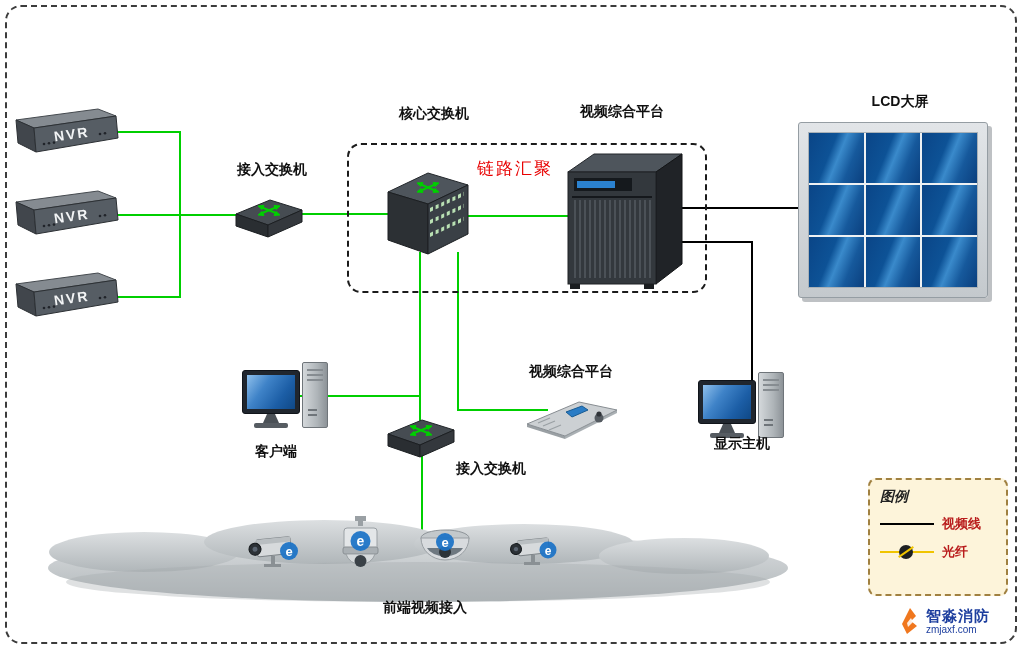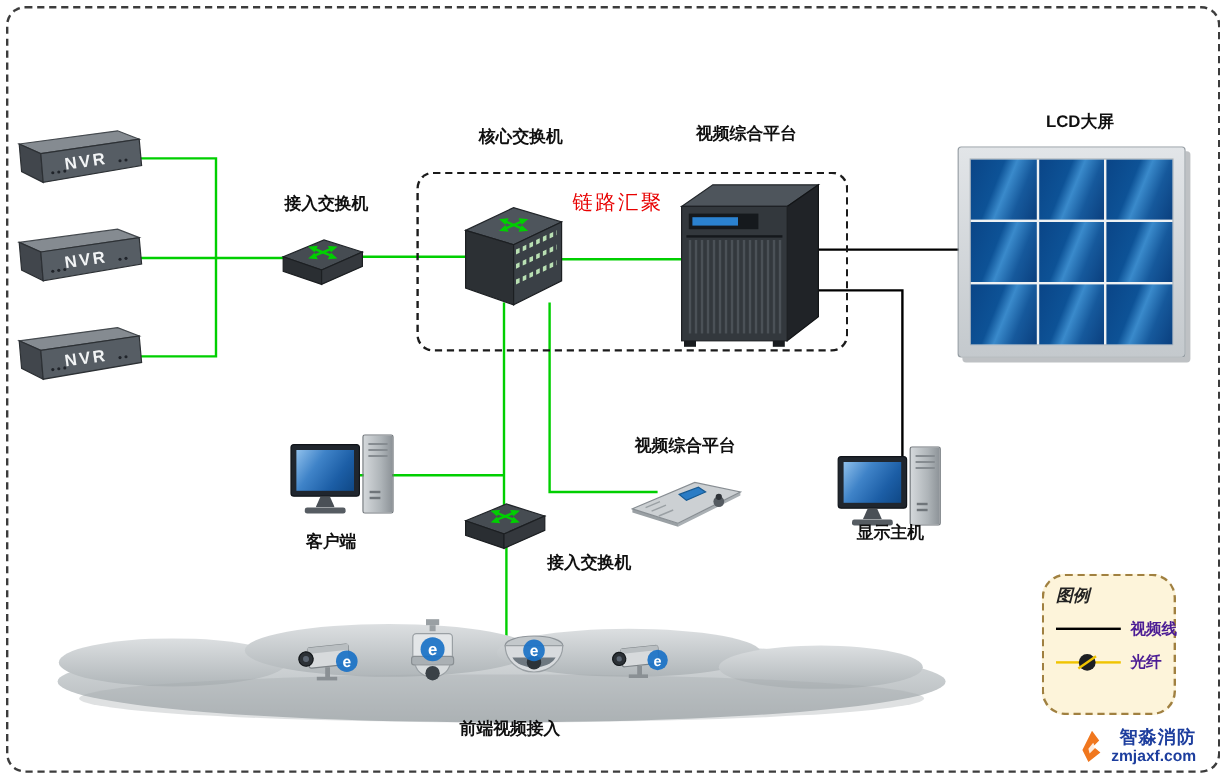--- a/index.html
+++ b/index.html
@@ -66,43 +66,43 @@
   .pc .stand {
     position:absolute; left:21px; top:52px; width:16px; height:9px; background:#4a5056;
     clip-path:polygon(25% 0,75% 0,100% 100%,0% 100%);
   }
   .pc .base {
     position:absolute; left:12px; top:61px; width:34px; height:5px;
     background:#565c62; border-radius:2px;
   }
   
   .legend {
-    position:absolute; left:868px; top:478px; width:112px; height:118px;
-    background:#fdf4da; border:2px dashed #a08040; border-radius:20px;
+    position:absolute; left:868px; top:478px; width:140px; height:118px;
+    background:#fdf4da; border:2px dashed #a08040; border-radius:8px;
     box-sizing:border-box; padding:8px 10px;
   }
   .legend-title { font-weight:bold; font-style:italic; font-size:14px; color:#222; margin-bottom:4px; }
   .legend-row { display:flex; align-items:center; gap:8px; height:28px; }
   .legend-line { position:relative; width:54px; height:0; border-top:2px solid #000; flex:0 0 auto; }
   .legend-line.fiber { border-top-color:#f0c400; }
   .legend-line.network { border-top-color:#00cf00; }
   .fiber-coil {
     position:absolute; left:19px; top:-8px; width:14px; height:14px;
     background:#1d1f21; border-radius:50%;
   }
   .fiber-coil::after {
     content:""; position:absolute; left:-2px; top:6px; width:18px; height:2px;
     background:#f0c400; transform:rotate(-35deg);
   }
-  .legend-label { font-weight:bold; font-size:13px; color:#4c1d95; white-space:nowrap; }
+  .legend-label { font-weight:bold; font-size:13px; color:#b91c1c; white-space:nowrap; }
   
   .brand { position:absolute; left:898px; top:606px; display:flex; align-items:center; gap:6px; }
-  .brand-text { display:flex; flex-direction:column; line-height:1.15;align-items:flex-end; }
+  .brand-text { display:flex; flex-direction:column; line-height:1.15; }
   .brand-name { color:#1d3e9e; font-weight:bold; font-size:15px; letter-spacing:1px; }
-  .brand-site { color:#1d3e9e; font-size:13px;font-weight:bold; }
+  .brand-site { color:#1d3e9e; font-size:10px; }
 </style>
 </head>
 <body>
 
 <div class="canvas">
 
   <svg class="wires" id="wires">
       <polyline points="114,132 180,132 180,216" fill="none" stroke="#00cf00" stroke-width="2"></polyline>
       <polyline points="114,297 180,297 180,214" fill="none" stroke="#00cf00" stroke-width="2"></polyline>
       <polyline points="114,215 262,215" fill="none" stroke="#00cf00" stroke-width="2"></polyline>

